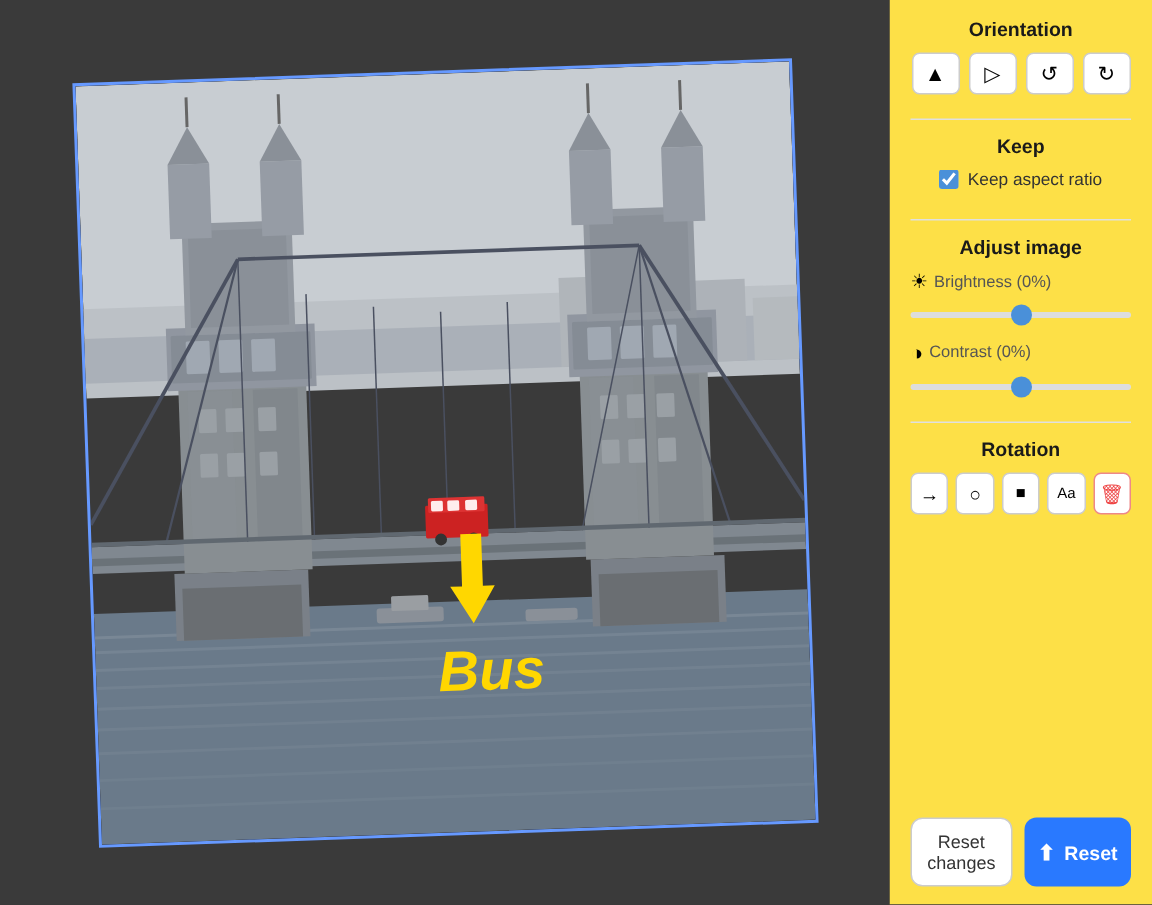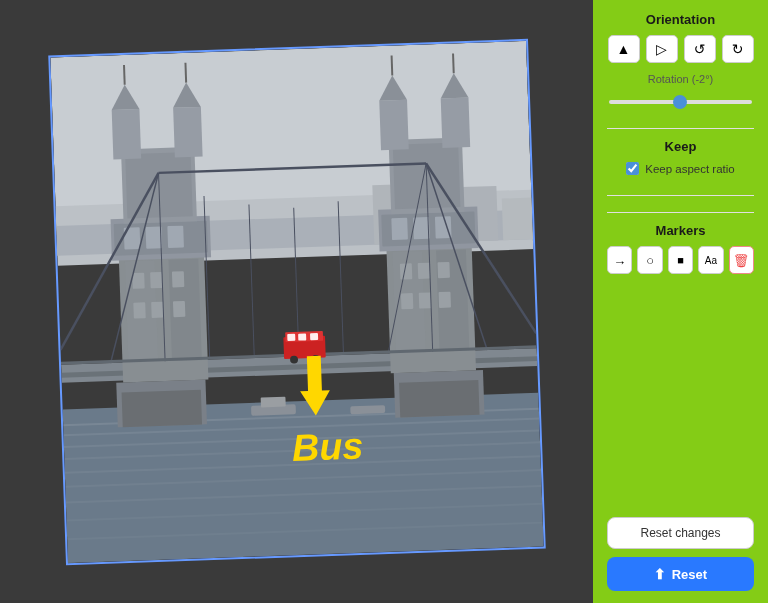--- a/index.html
+++ b/index.html
@@ -37,21 +37,21 @@
       width: 480px;
       height: 510px;
       border: 2px solid #6699ff;
       overflow: hidden;
       transform: rotate(-2deg);
     }
 
     
     .right-panel {
       width: 175px;
-      background: #84cc16;
+      background: #fde047;
       padding: 12px 14px;
       display: flex;
       flex-direction: column;
       gap: 0;
       overflow-y: auto;
       flex-shrink: 0;
     }
 
     .section-title {
       text-align: center;
@@ -187,21 +187,20 @@
     .marker-btn.delete {
       border-color: #e88;
       color: #e44;
     }
 
     
     .bottom-actions {
       margin-top: auto;
       padding-top: 10px;
       display: flex;
-      flex-direction: column;
       gap: 8px;
     }
 
     .reset-btn {
       width: 100%;
       padding: 8px;
       border: 1px solid #ccc;
       background: white;
       border-radius: 8px;
       font-size: 12px;
@@ -366,44 +365,57 @@
   <div>
     <div class="section-title">Orientation</div>
     <div class="orientation-buttons">
       <button class="orient-btn" title="Flip vertical">▲</button>
       <button class="orient-btn" title="Flip horizontal">▷</button>
       <button class="orient-btn" title="Rotate left">↺</button>
       <button class="orient-btn" title="Rotate right">↻</button>
     </div>
   </div>
 
-  <div>
-    <div class="rotation-label">Rotation (-2°)</div>
-    <div class="slider-container">
-      <input type="range" min="-180" max="180" value="-2" style="width: 100%; accent-color: rgb(74, 144, 217);">
-    </div>
-  </div>
 
   <div class="divider"></div>
 
   <div>
     <div class="section-title">Keep</div>
     <div class="checkbox-row">
       <input type="checkbox" checked="" style="">
       <span class="checkbox-label">Keep aspect ratio</span>
     </div>
   </div>
 
   <div class="divider"></div>
 
+  <div>
+    <div class="section-title">Adjust image</div>
+
+    <div class="adjust-row">
+      <span class="adjust-icon">☀</span>
+      <span class="adjust-label">Brightness (0%)</span>
+    </div>
+    <div class="adjust-slider">
+      <input type="range" min="-100" max="100" value="0" style="width: 100%; accent-color: rgb(74, 144, 217);">
+    </div>
+
+    <div class="adjust-row">
+      <span class="adjust-icon" style="font-size:14px;">◑</span>
+      <span class="adjust-label">Contrast (0%)</span>
+    </div>
+    <div class="adjust-slider">
+      <input type="range" min="-100" max="100" value="0" style="width: 100%; accent-color: rgb(74, 144, 217);">
+    </div>
+  </div>
 
   <div class="divider"></div>
 
   <div>
-    <div class="section-title">Markers</div>
+    <div class="section-title">Rotation</div>
     <div class="markers-buttons">
       <button class="marker-btn">→</button>
       <button class="marker-btn">○</button>
       <button class="marker-btn" style="font-size:11px;">■</button>
       <button class="marker-btn" style="font-size:10px; font-weight:normal;">Aa</button>
       <button class="marker-btn delete">🗑</button>
     </div>
   </div>
 
   <div class="bottom-actions">

